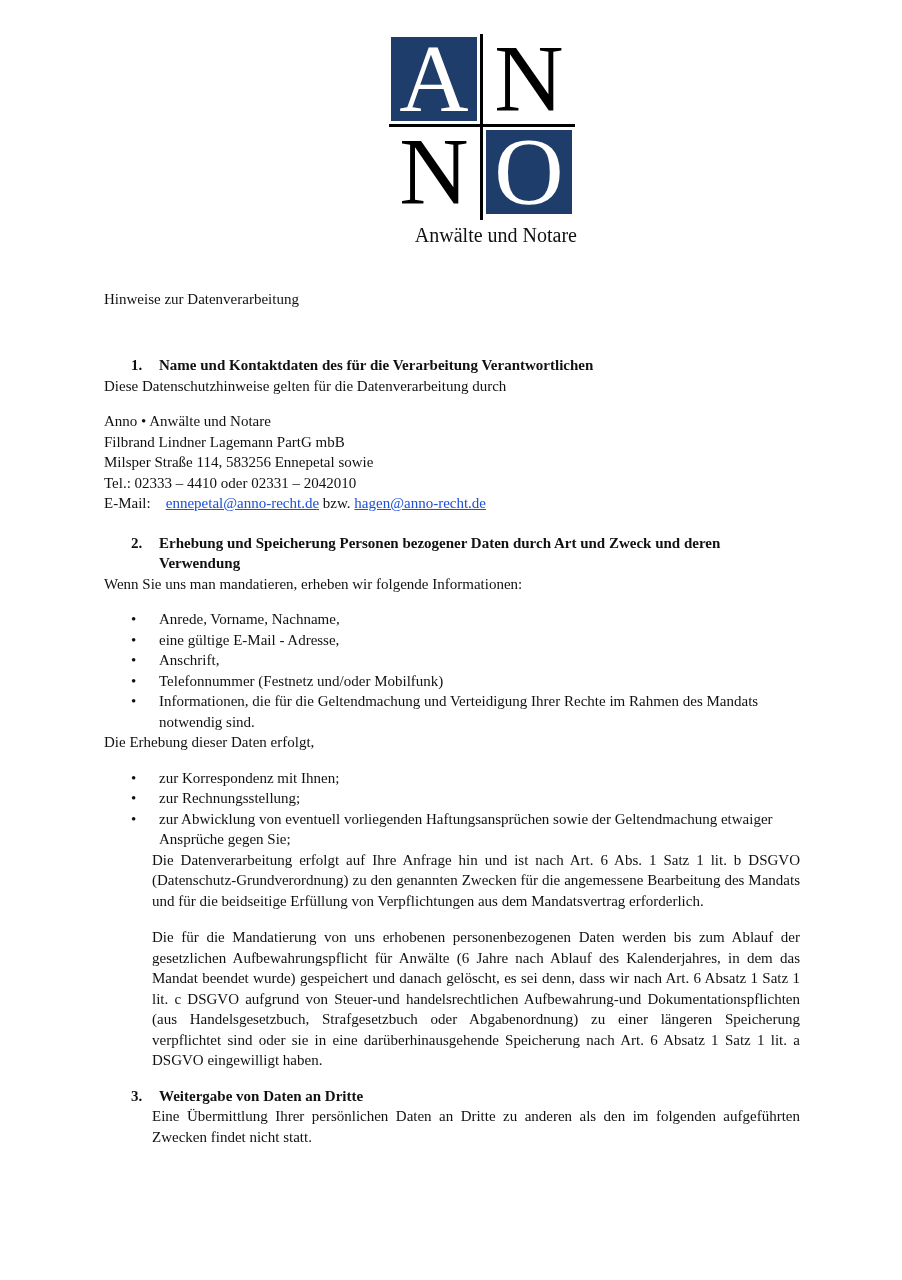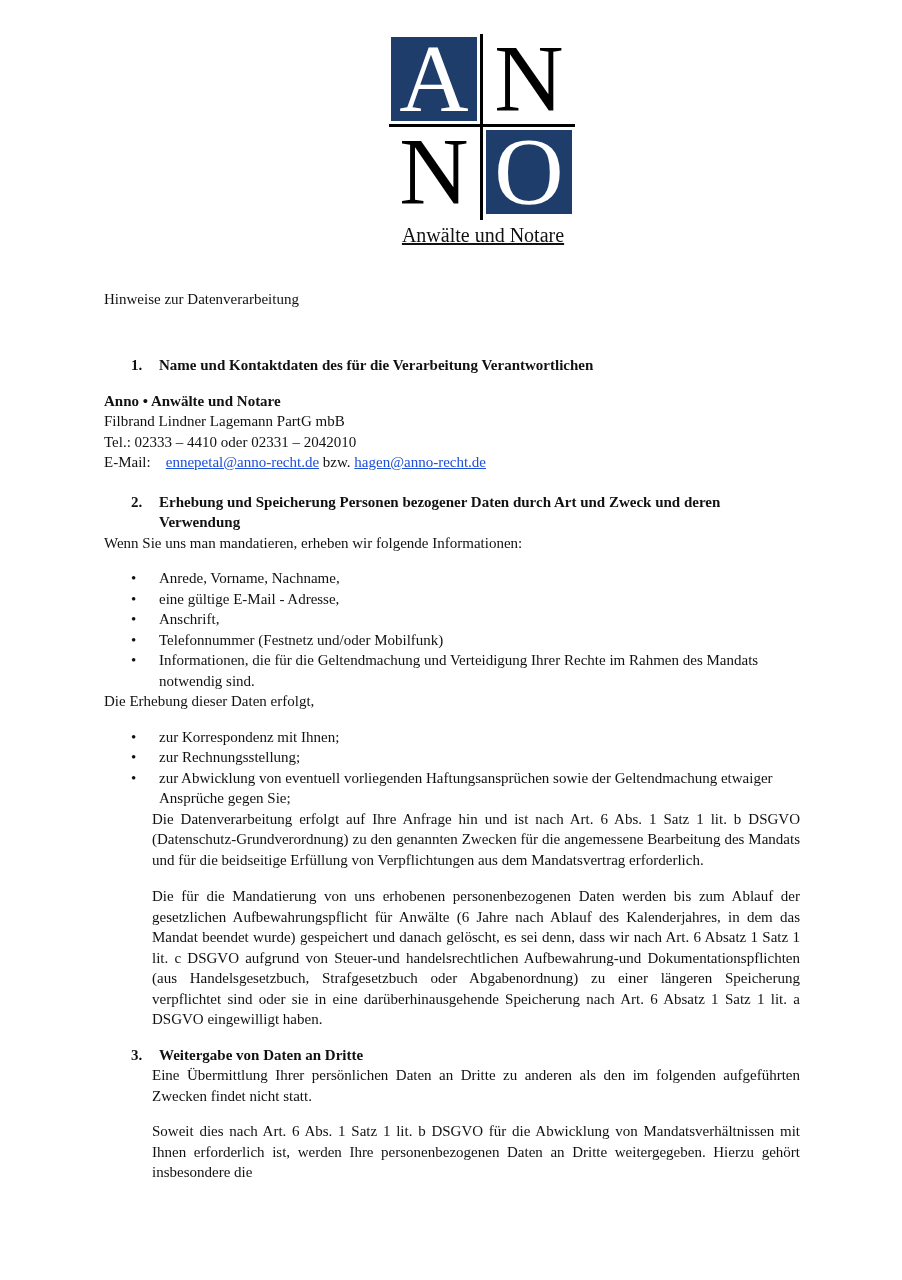--- a/index.html
+++ b/index.html
@@ -9,21 +9,21 @@
   .logo .q { position: absolute; width: 86px; height: 84px; display: flex; align-items: center; justify-content: center;
              font-family: "Liberation Serif", serif; font-size: 96px; line-height: 1; }
   .logo .q.blue { background: #1f3d6b; color: #ffffff; }
   .logo .q.white { background: #ffffff; color: #000000; }
   .logo .q1 { left: 2px; top: 3px; }
   .logo .q2 { left: 97px; top: 3px; }
   .logo .q3 { left: 2px; top: 96px; }
   .logo .q4 { left: 97px; top: 96px; }
   .logo .vline { position: absolute; left: 91px; top: 0; width: 3px; height: 186px; background: #000; }
   .logo .hline { position: absolute; left: 0; top: 90px; width: 186px; height: 3px; background: #000; }
-  .logo .tag { position: absolute; left: 0; top: 190px; width: 188px; text-align: center; font-size: 20px; color: #111; white-space: nowrap; text-decoration: underline; }
+  .logo .tag { position: absolute; left: 0; top: 190px; width: 188px; text-align: right; font-size: 20px; color: #111; white-space: nowrap; }
 
   .content { position: absolute; left: 104px; top: 289px; width: 696px; line-height: 20.5px; }
   .title { font-weight: normal; margin: 0; }
   .h { font-weight: bold; display: flex; margin: 0; }
   .h .num { width: 55px; flex: none; text-align: left; padding-left: 27px; box-sizing: border-box; }
   .h .txt { flex: 1; }
   p { margin: 0; }
   .just { text-align: justify; margin-left: 48px; }
   ul { list-style: none; margin: 0; padding: 0; }
   li { display: flex; }
@@ -48,24 +48,26 @@
 
 <div class="content">
   <p class="title">Hinweise zur Datenverarbeitung</p>
   <div class="gap"></div>
   <div class="gap" style="height:25px"></div>
 
   <div class="h">
     <span class="num">1.</span>
     <span class="txt">Name und Kontaktdaten des für die Verarbeitung Verantwortlichen</span>
   </div>
+  <p>Diese Datenschutzhinweise gelten für die Datenverarbeitung durch</p>
   <div class="gap" style="height:15px"></div>
   <div>
-    <p style="font-weight:bold">Anno •  Anwälte und Notare</p>
+    <p style="font-weight:normal">Anno •  Anwälte und Notare</p>
     <p>Filbrand Lindner Lagemann PartG mbB</p>
+    <p>Milsper Straße 114, 583256 Ennepetal sowie</p>
     <p>Tel.: 02333 – 4410 oder 02331 – 2042010</p>
     <p>
       <span class="mail-lbl">E-Mail:</span>
       <a href="#">ennepetal@anno-recht.de</a>
       <span>bzw.</span>
       <a href="#">hagen@anno-recht.de</a>
     </p>
   </div>
   <div class="gap" style="height:19px"></div>
 
@@ -117,14 +119,13 @@
   <div class="gap" style="height:16px"></div>
   <p class="just">Die für die Mandatierung von uns erhobenen personenbezogenen Daten werden bis zum Ablauf der gesetzlichen Aufbewahrungspflicht für Anwälte (6 Jahre nach Ablauf des Kalenderjahres, in dem das Mandat beendet wurde) gespeichert und danach gelöscht, es sei denn, dass wir nach Art. 6 Absatz 1 Satz 1 lit. c DSGVO aufgrund von Steuer-und handelsrechtlichen Aufbewahrung-und Dokumentationspflichten (aus Handelsgesetzbuch, Strafgesetzbuch oder Abgabenordnung) zu einer längeren Speicherung verpflichtet sind oder sie in eine darüberhinausgehende Speicherung nach Art. 6 Absatz 1 Satz 1 lit. a DSGVO eingewilligt haben.</p>
   <div class="gap" style="height:15px"></div>
 
   <div class="h">
     <span class="num">3.</span>
     <span class="txt">Weitergabe von Daten an Dritte</span>
   </div>
   <p class="just">Eine Übermittlung Ihrer persönlichen Daten an Dritte zu anderen als den im folgenden aufgeführten Zwecken findet nicht statt.</p>
   <div class="gap" style="height:15px"></div>
-  <p class="just">Soweit dies nach Art. 6 Abs. 1 Satz 1 lit. b DSGVO für die Abwicklung von Mandatsverhältnissen mit Ihnen erforderlich ist, werden Ihre personenbezogenen Daten an Dritte weitergegeben. Hierzu gehört insbesondere die</p>
 </div>
 
 </body></html>

